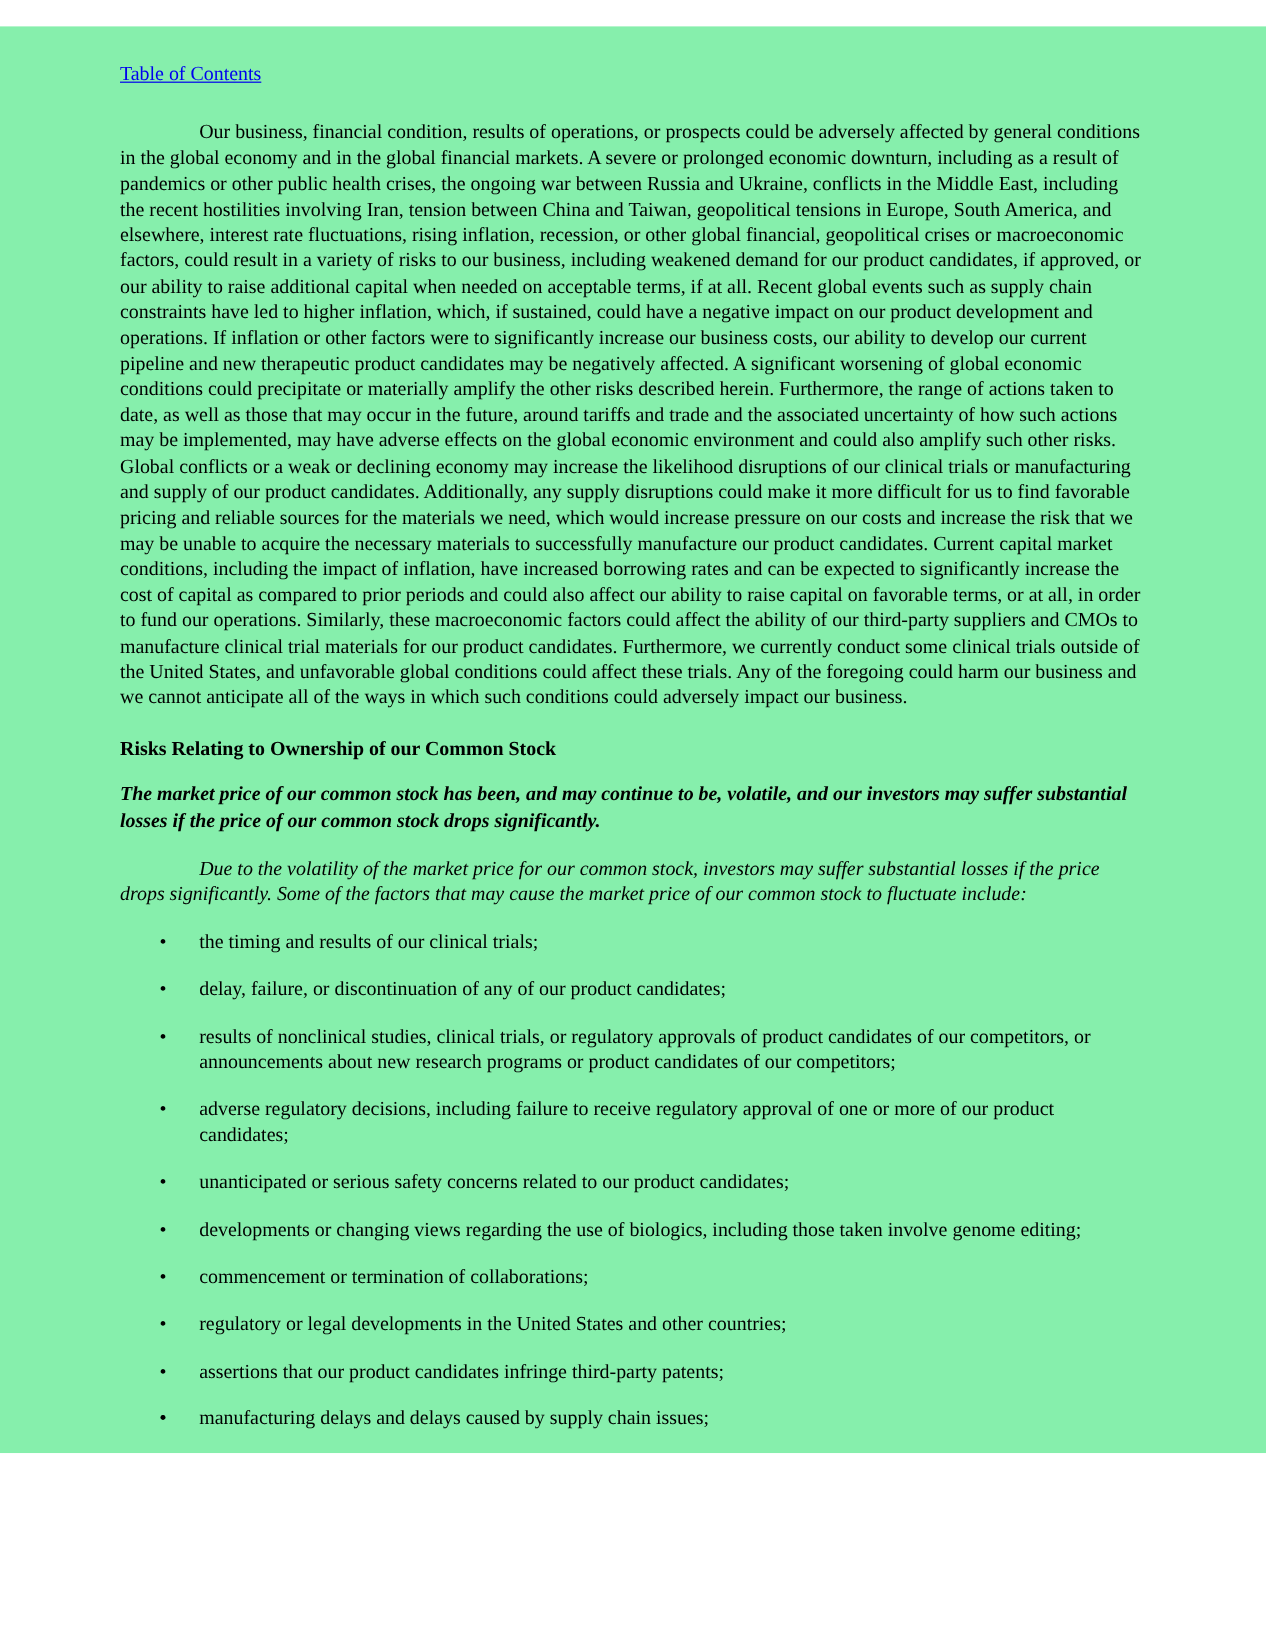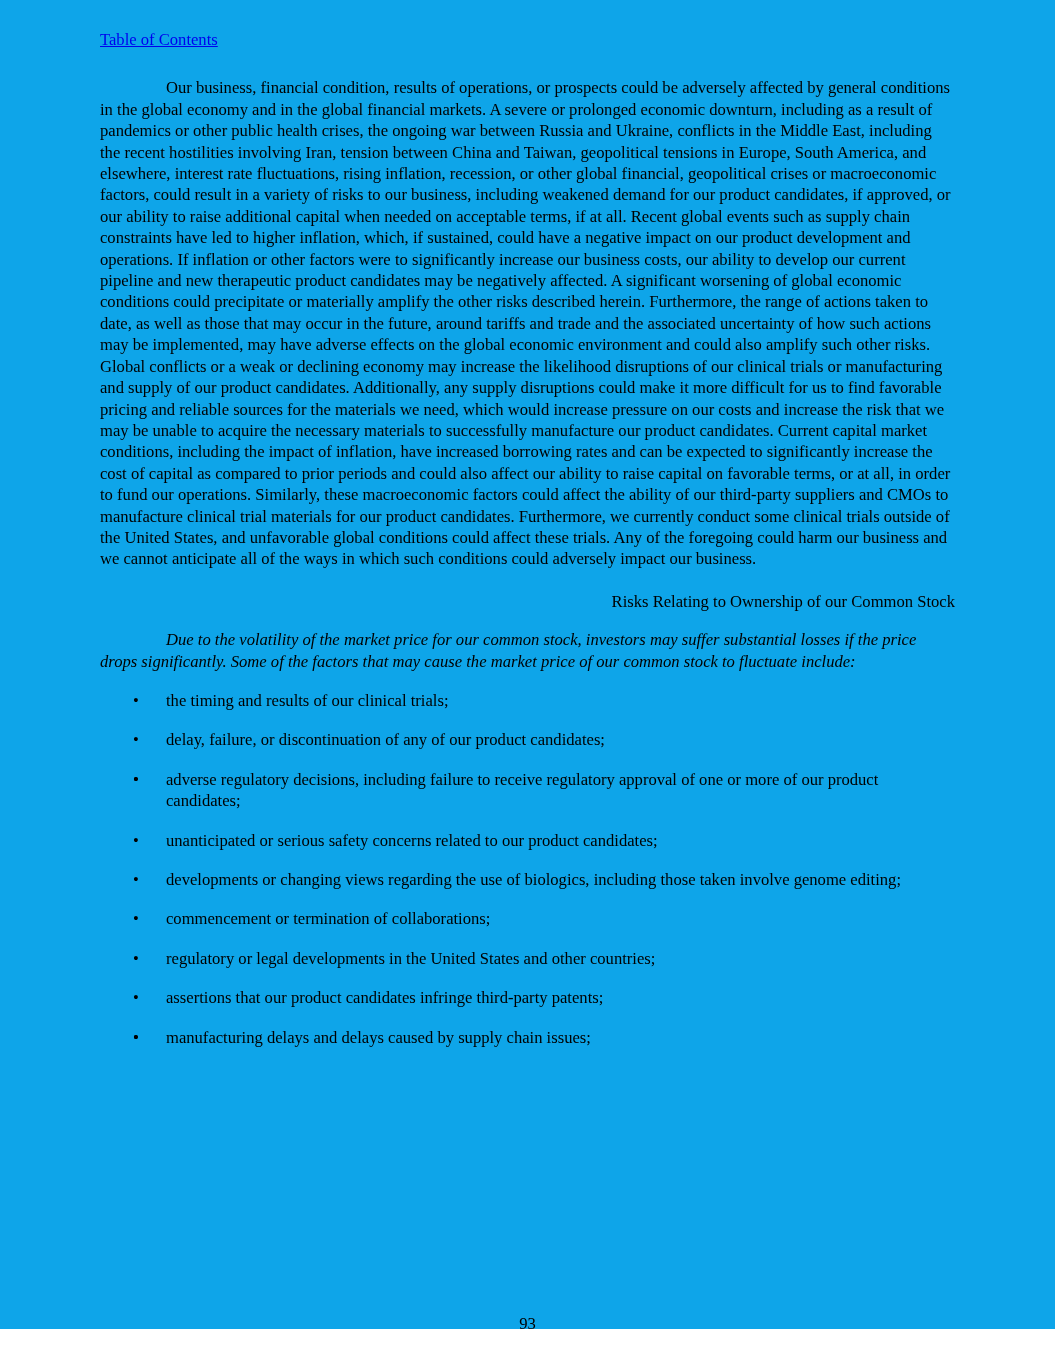--- a/index.html
+++ b/index.html
@@ -3,50 +3,50 @@
 <meta charset="utf-8">
 <style>
   html, body {
     margin: 0;
     padding: 0;
     background: #ffffff;
   }
   .page {
     position: relative;
     width: 1055px;
-    height: 1329px;
-    background: #0ea5e9;
+    height: 1189px;
+    background: #86efac;
     font-family: "Liberation Serif", "DejaVu Serif", serif;
     font-size: 16.6px;
     line-height: 21.4px;
     color: #000000;
     box-sizing: border-box;
     padding: 29px 100px 0 100px;
     overflow: hidden;
+    margin-top: 22px;
   }
   .toc-link {
     color: #0000EE;
     text-decoration: underline;
     cursor: pointer;
   }
   .toc-row {
     margin: 0 0 27px 0;
   }
   h2.run-in-bold-italic {
     font-size: 16.6px;
     font-weight: bold;
     font-style: italic;
     margin: 0 0 19px 0;
   }
   h2.run-in-bold {
     font-size: 16.6px;
-    font-weight: normal;
+    font-weight: bold;
     font-style: normal;
     margin: 0 0 17px 0;
-    text-align: right;
   }
   p.body-para {
     margin: 0 0 21px 0;
     text-indent: 66px;
     text-align: left;
   }
   p.body-para-tight {
     margin: 0 0 11px 0;
     text-indent: 66px;
     text-align: left;
@@ -82,34 +82,36 @@
 
   <div class="toc-row">
     <a class="toc-link">Table of Contents</a>
   </div>
 
 
   <p class="body-para">Our business, financial condition, results of operations, or prospects could be adversely affected by general conditions in the global economy and in the global financial markets. A severe or prolonged economic downturn, including as a result of pandemics or other public health crises, the ongoing war between Russia and Ukraine, conflicts in the Middle East, including the recent hostilities involving Iran, tension between China and Taiwan, geopolitical tensions in Europe, South America, and elsewhere, interest rate fluctuations, rising inflation, recession, or other global financial, geopolitical crises or macroeconomic factors, could result in a variety of risks to our business, including weakened demand for our product candidates, if approved, or our ability to raise additional capital when needed on acceptable terms, if at all. Recent global events such as supply chain constraints have led to higher inflation, which, if sustained, could have a negative impact on our product development and operations. If inflation or other factors were to significantly increase our business costs, our ability to develop our current pipeline and new therapeutic product candidates may be negatively affected. A significant worsening of global economic conditions could precipitate or materially amplify the other risks described herein. Furthermore, the range of actions taken to date, as well as those that may occur in the future, around tariffs and trade and the associated uncertainty of how such actions may be implemented, may have adverse effects on the global economic environment and could also amplify such other risks. Global conflicts or a weak or declining economy may increase the likelihood disruptions of our clinical trials or manufacturing and supply of our product candidates. Additionally, any supply disruptions could make it more difficult for us to find favorable pricing and reliable sources for the materials we need, which would increase pressure on our costs and increase the risk that we may be unable to acquire the necessary materials to successfully manufacture our product candidates. Current capital market conditions, including the impact of inflation, have increased borrowing rates and can be expected to significantly increase the cost of capital as compared to prior periods and could also affect our ability to raise capital on favorable terms, or at all, in order to fund our operations. Similarly, these macroeconomic factors could affect the ability of our third-party suppliers and CMOs to manufacture clinical trial materials for our product candidates. Furthermore, we currently conduct some clinical trials outside of the United States, and unfavorable global conditions could affect these trials. Any of the foregoing could harm our business and we cannot anticipate all of the ways in which such conditions could adversely impact our business.</p>
 
   <h2 class="run-in-bold">Risks Relating to Ownership of our Common Stock</h2>
 
+  <h2 class="run-in-bold-italic">The market price of our common stock has been, and may continue to be, volatile, and our investors may suffer substantial losses if the price of our common stock drops significantly.</h2>
 
   <p class="body-para-tight">Due to the volatility of the market price for our common stock, investors may suffer substantial losses if the price drops significantly. Some of the factors that may cause the market price of our common stock to fluctuate include:</p>
 
   <ul class="bullet-list">
     <li>
       <span class="marker">•</span>
       <span>the timing and results of our clinical trials;</span>
     </li>
     <li>
       <span class="marker">•</span>
       <span>delay, failure, or discontinuation of any of our product candidates;</span>
     </li>
     <li>
       <span class="marker">•</span>
+      <span>results of nonclinical studies, clinical trials, or regulatory approvals of product candidates of our competitors, or announcements about new research programs or product candidates of our competitors;</span>
     </li>
     <li>
       <span class="marker">•</span>
       <span>adverse regulatory decisions, including failure to receive regulatory approval of one or more of our product candidates;</span>
     </li>
     <li>
       <span class="marker">•</span>
       <span>unanticipated or serious safety concerns related to our product candidates;</span>
     </li>
     <li>

